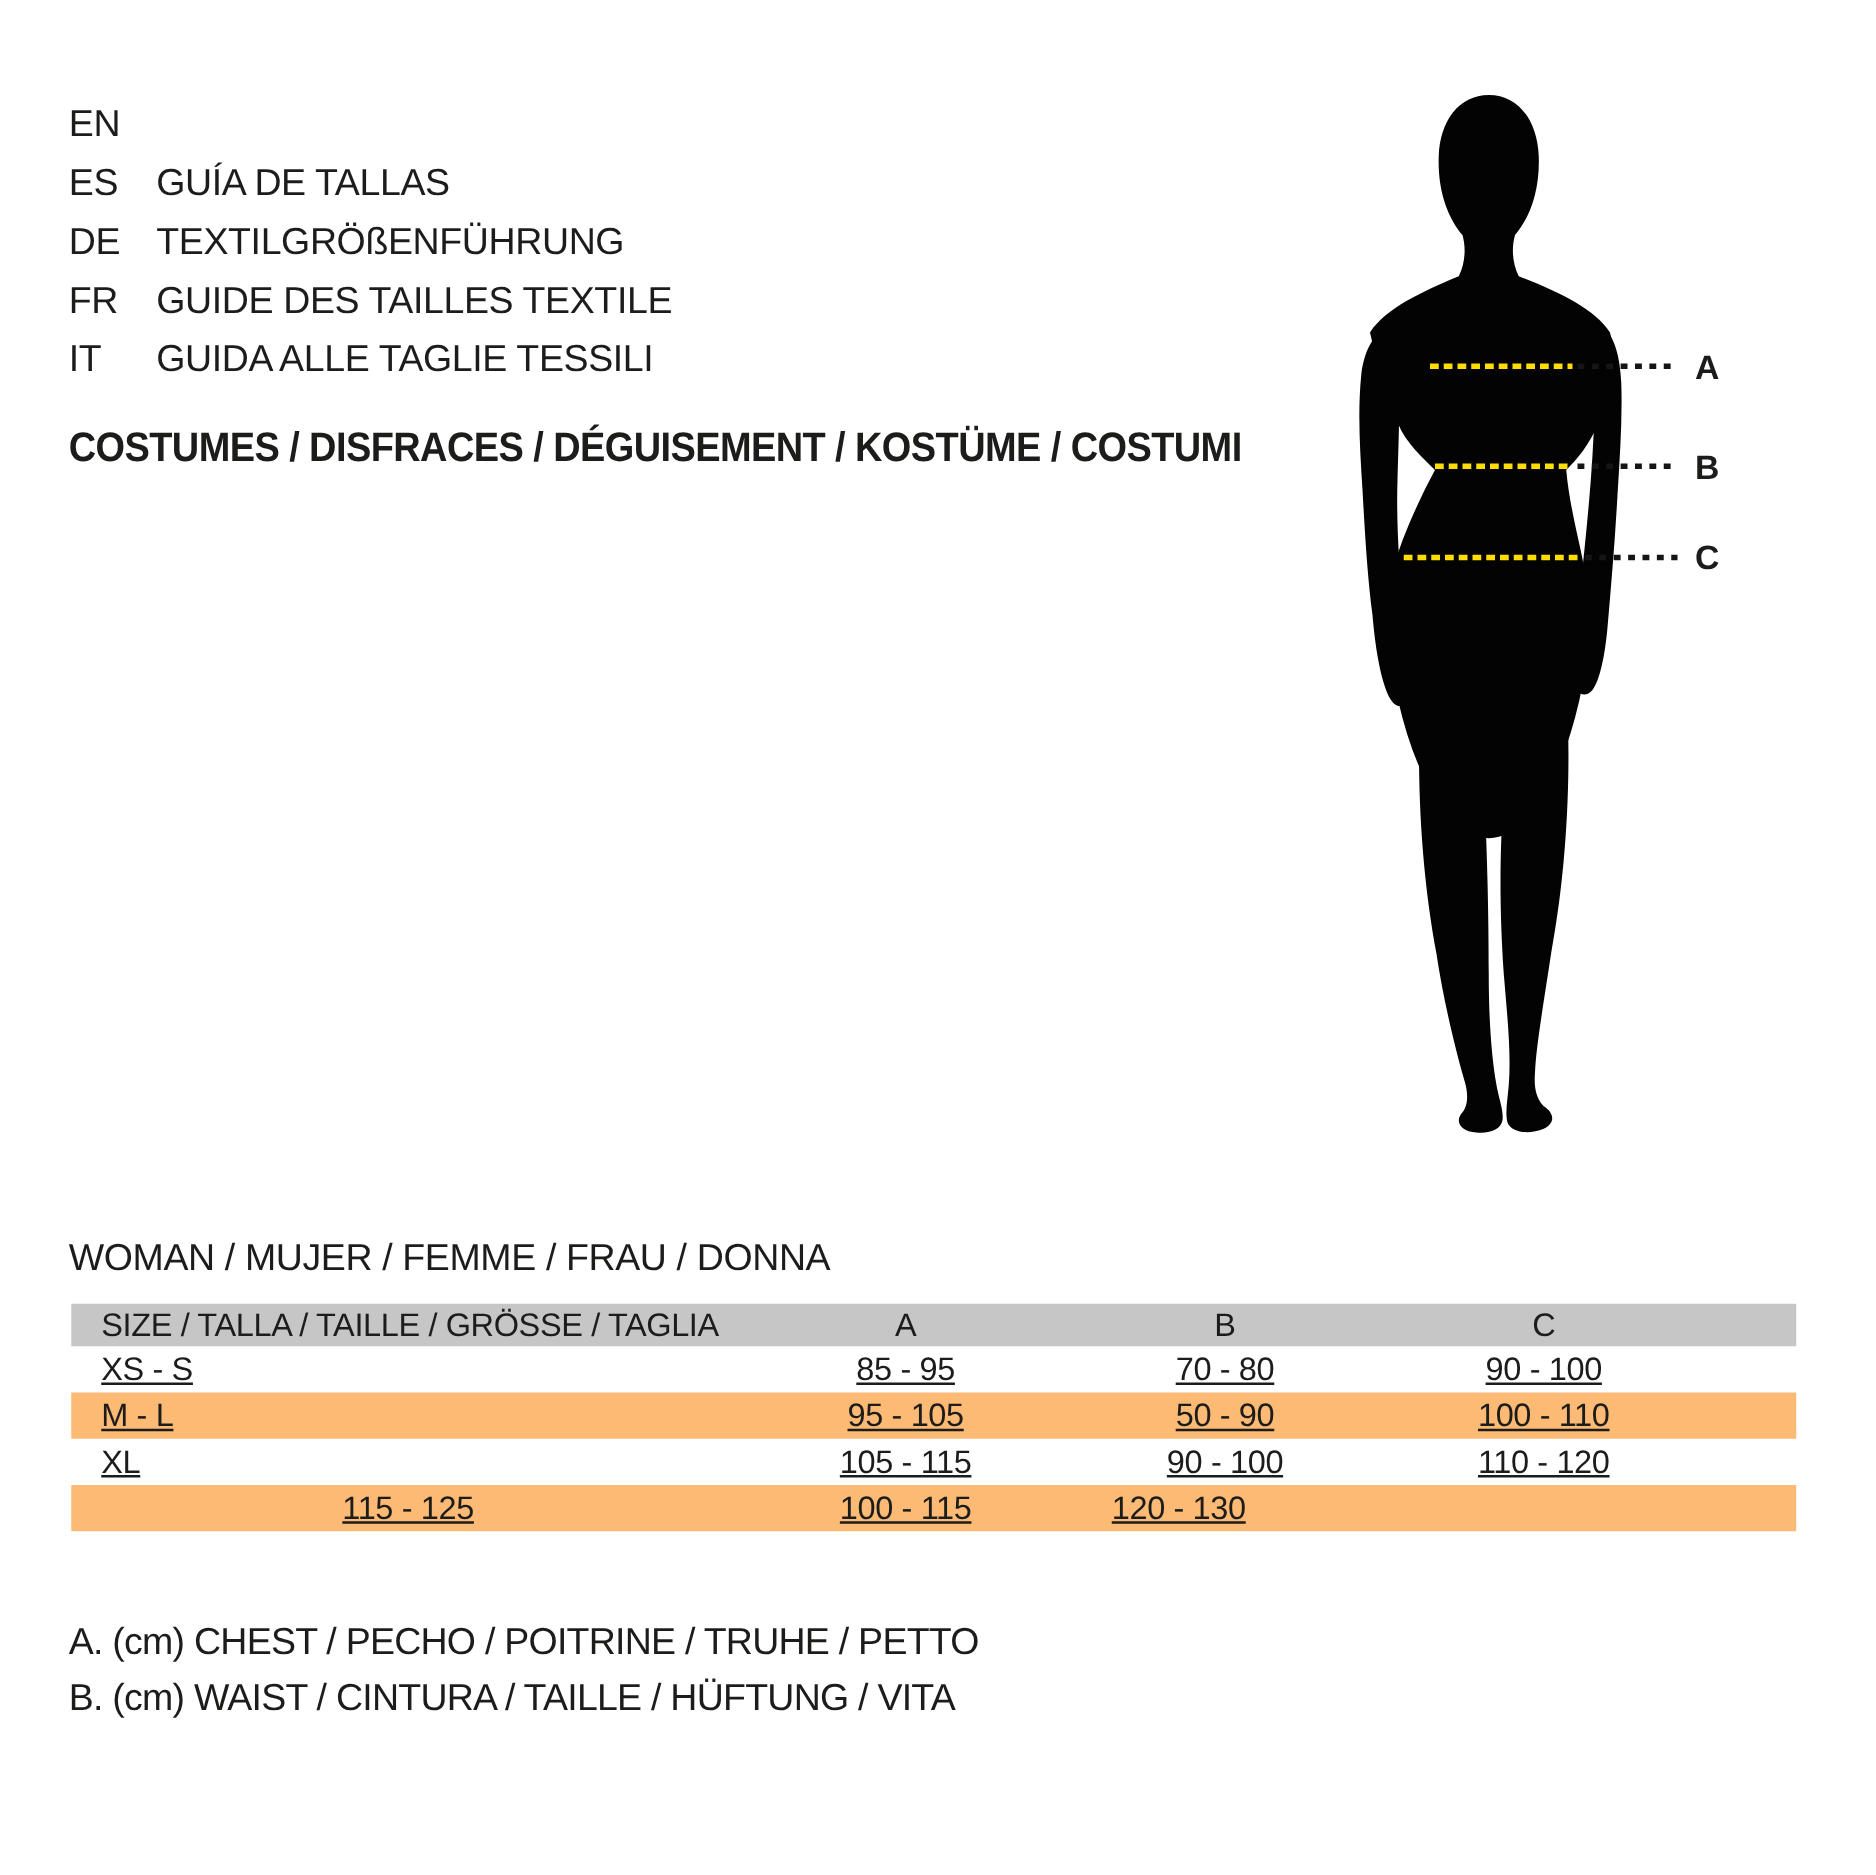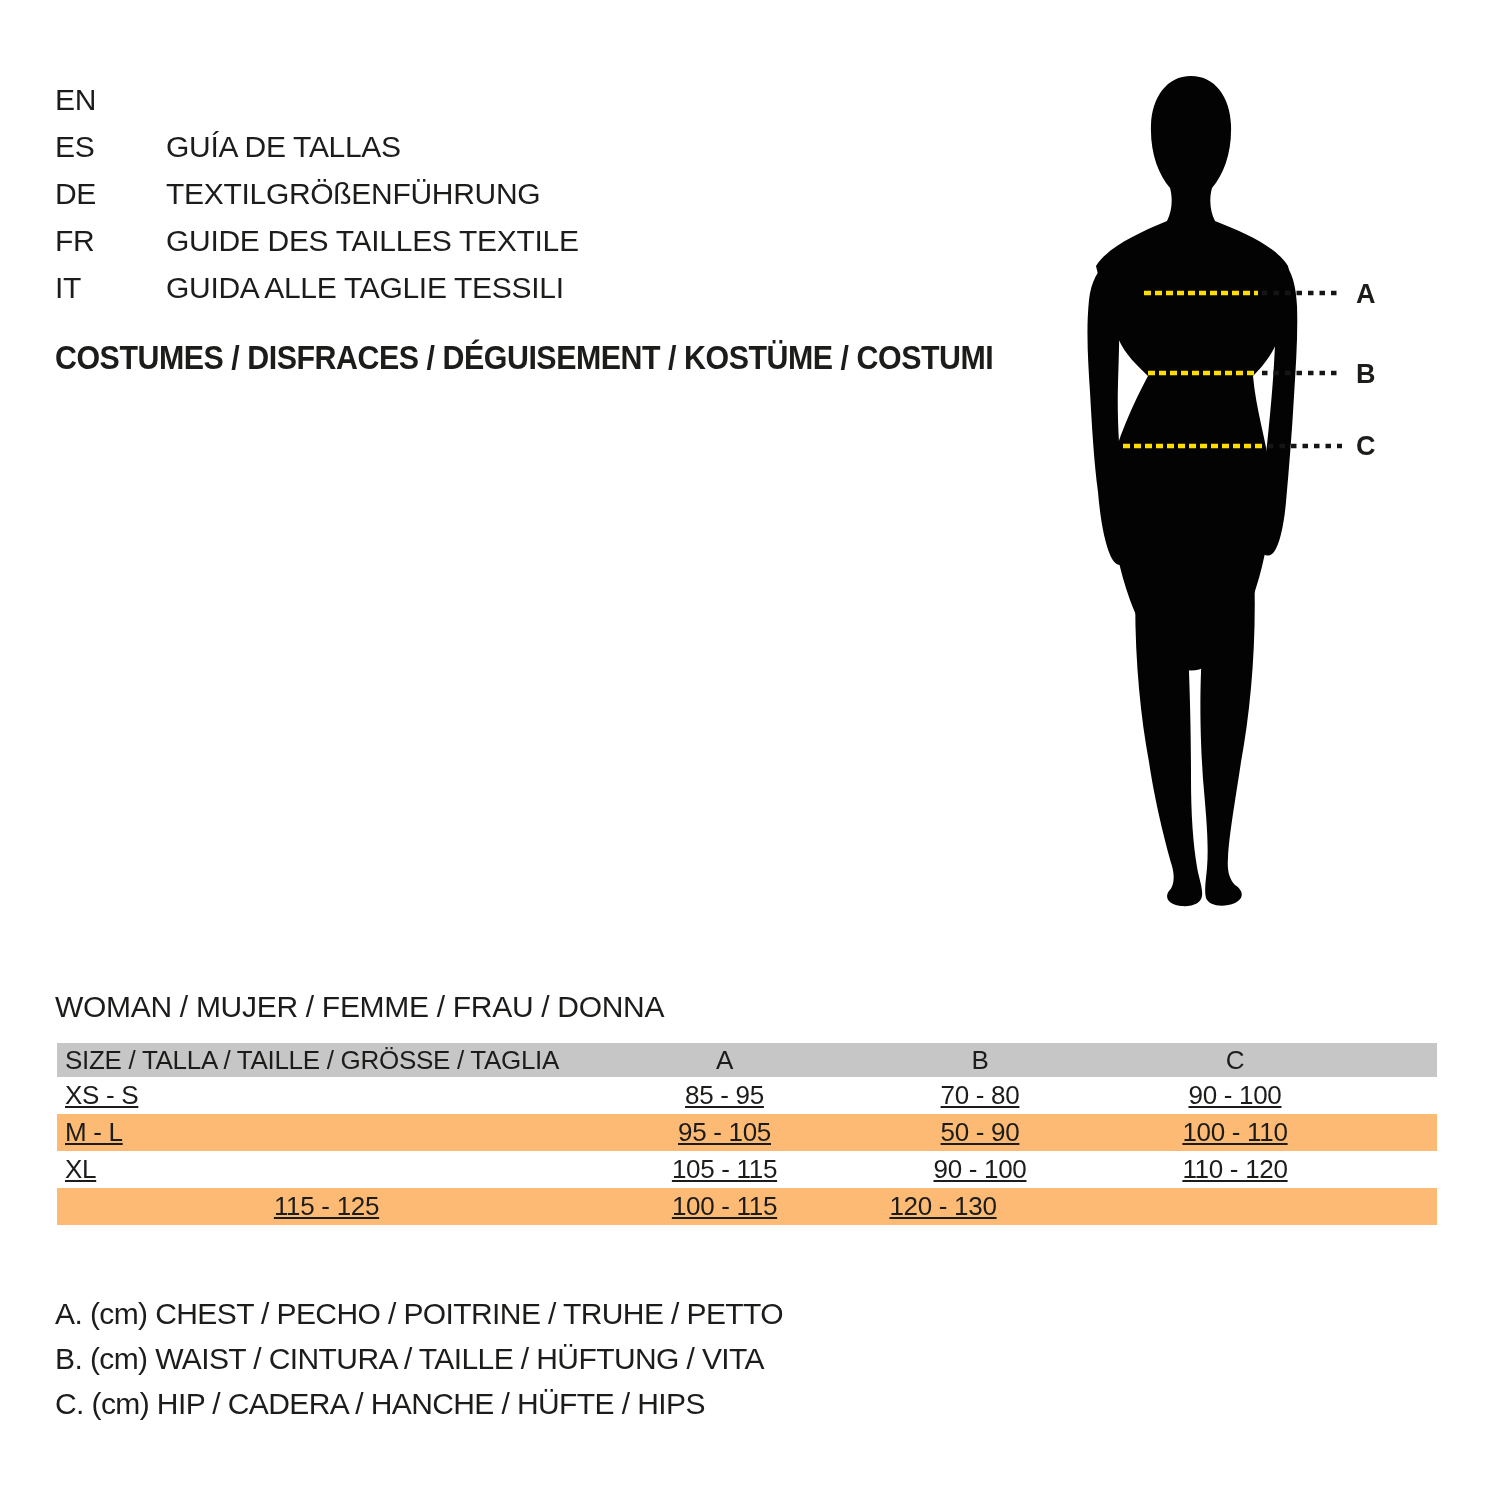--- a/index.html
+++ b/index.html
@@ -6,21 +6,21 @@
   body{
     width:1501px;height:1500px;
     font-family:"Liberation Sans", sans-serif;
     color:#1c1c1b;
     -webkit-font-smoothing:antialiased;
   }
   .page{position:relative;width:1501px;height:1500px;overflow:hidden;background:#ffffff;}
 
   
   .lang-block{position:absolute;left:55px;top:76px;}
-  .lang-row{display:flex;height:47px;align-items:center;font-size:30px;font-weight:500;letter-spacing:-0.3px;white-space:nowrap;gap:41px;}
+  .lang-row{display:flex;height:47px;align-items:center;font-size:30px;font-weight:500;letter-spacing:-0.3px;white-space:nowrap;}
   .lang-code{width:70px;flex:0 0 70px;}
   .category-title{
     position:absolute;left:55px;top:338px;height:40px;line-height:40px;
     font-size:33px;font-weight:700;letter-spacing:-0.5px;white-space:nowrap;
     transform:scaleX(0.92);transform-origin:left center;
   }
 
   
   .figure-svg{position:absolute;left:1040px;top:60px;width:360px;height:900px;}
   .yline{stroke:#ffdd00;stroke-width:4.5;stroke-dasharray:7 4;fill:none;}
@@ -29,21 +29,21 @@
 
   
   .section-title{position:absolute;left:55px;top:990px;height:34px;line-height:34px;font-size:30px;font-weight:500;letter-spacing:-0.3px;white-space:nowrap;}
 
   .size-table{position:absolute;left:57px;top:1043px;width:1380px;font-size:26px;letter-spacing:-0.3px;}
   .t-row{display:grid;grid-template-columns:539px 257px 254px 330px;}
   .t-row.header{background:#c6c6c6;height:34px;}
   .t-row.data{height:37px;text-decoration:underline;}
   .t-row.stripe{background:#fdba74;}
   .cell{display:flex;align-items:center;justify-content:center;overflow:hidden;white-space:nowrap;}
-  .cell.size{justify-content:flex-start;padding-left:8px;}
+  .cell.size{justify-content:flex-start;padding-left:24px;}
   .cell.c-col{padding-right:74px;}
 
   
   .legend-block{position:absolute;left:55px;top:1291px;}
   .legend-line{height:45px;display:flex;align-items:center;font-size:30px;font-weight:500;letter-spacing:-0.6px;white-space:nowrap;}
 </style>
 </head>
 <body>
 
 <div class="page">
@@ -123,16 +123,15 @@
     <div class="t-row data stripe">
       <div class="cell">115 - 125</div>
       <div class="cell">100 - 115</div>
       <div class="cell c-col">120 - 130</div>
     </div>
   </div>
 
   <div class="legend-block">
     <div class="legend-line">A. (cm) CHEST / PECHO / POITRINE / TRUHE / PETTO</div>
     <div class="legend-line">B. (cm) WAIST / CINTURA / TAILLE / HÜFTUNG / VITA</div>
-    <div class="legend-line">C. (cm) HIP / CADERA / HANCHE / HÜFTE / HIPS</div>
   </div>
 
 </div>
 
 </body></html>

